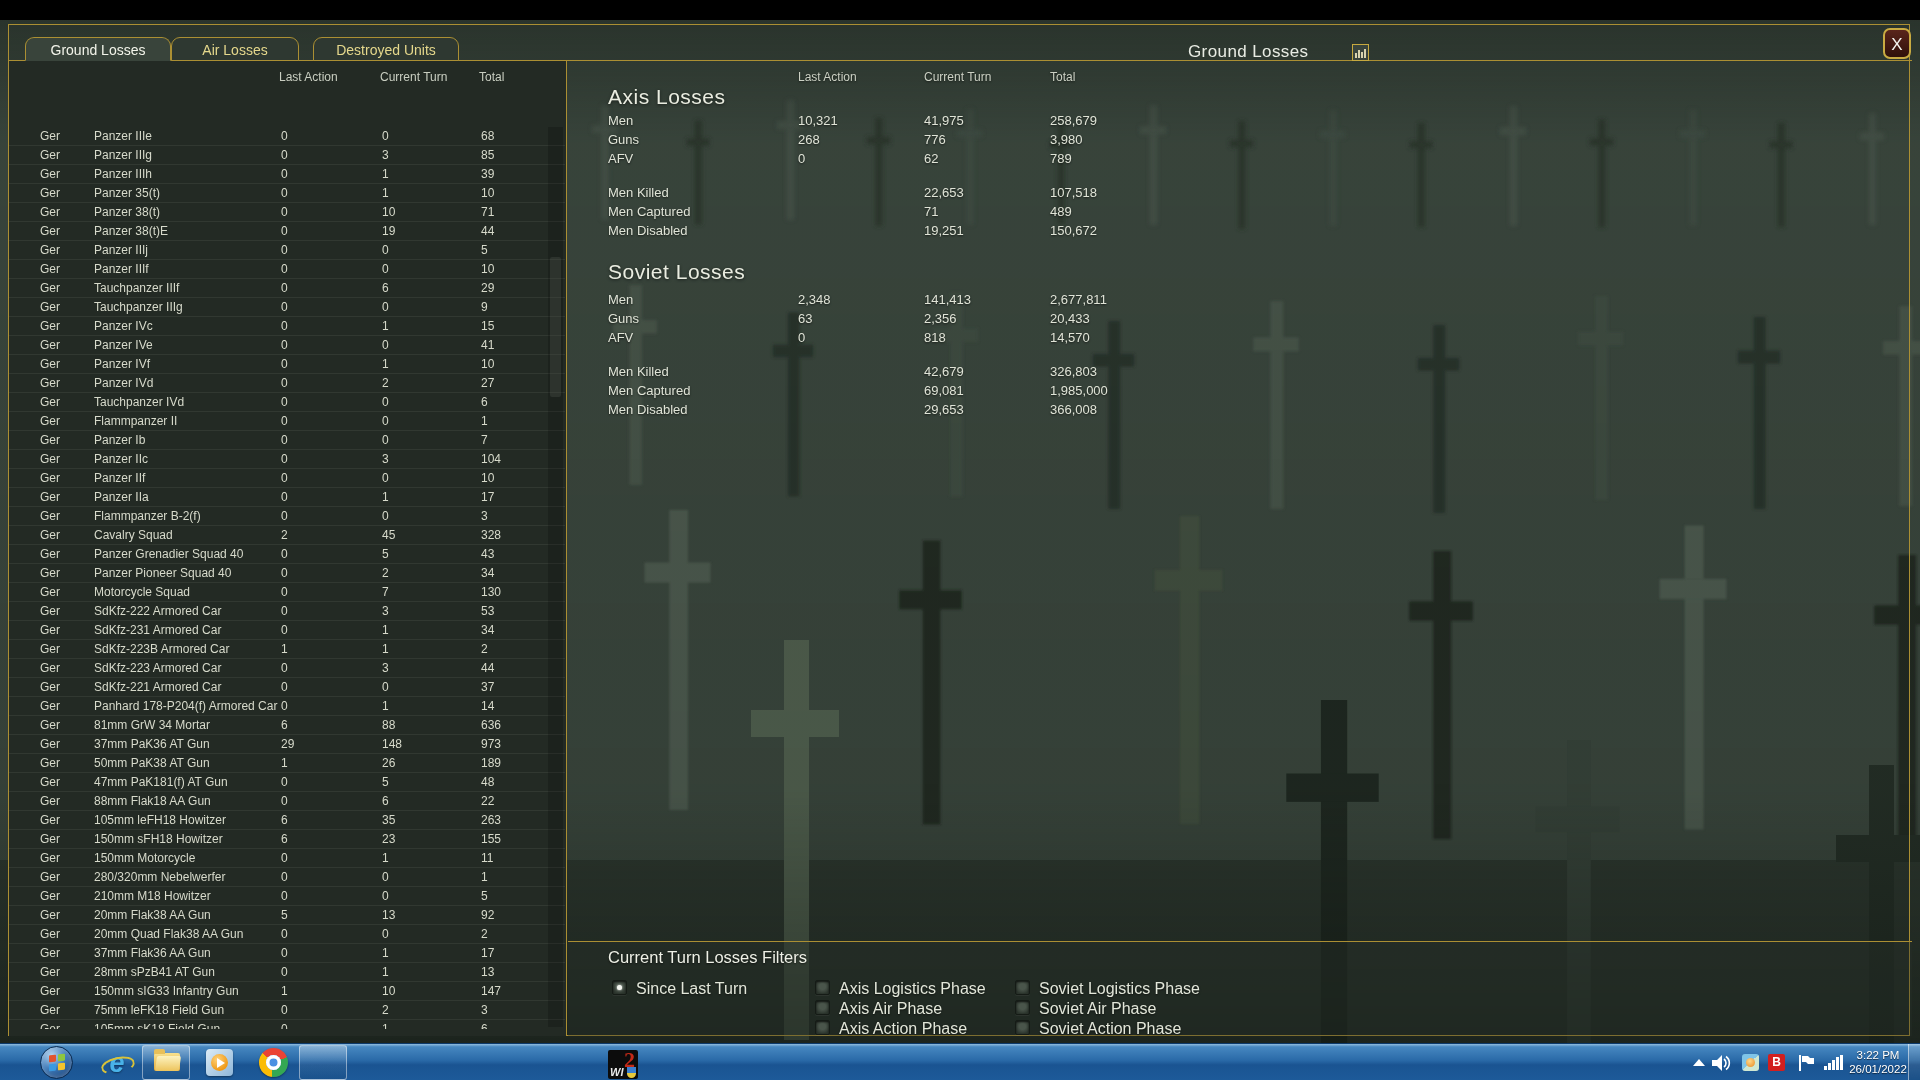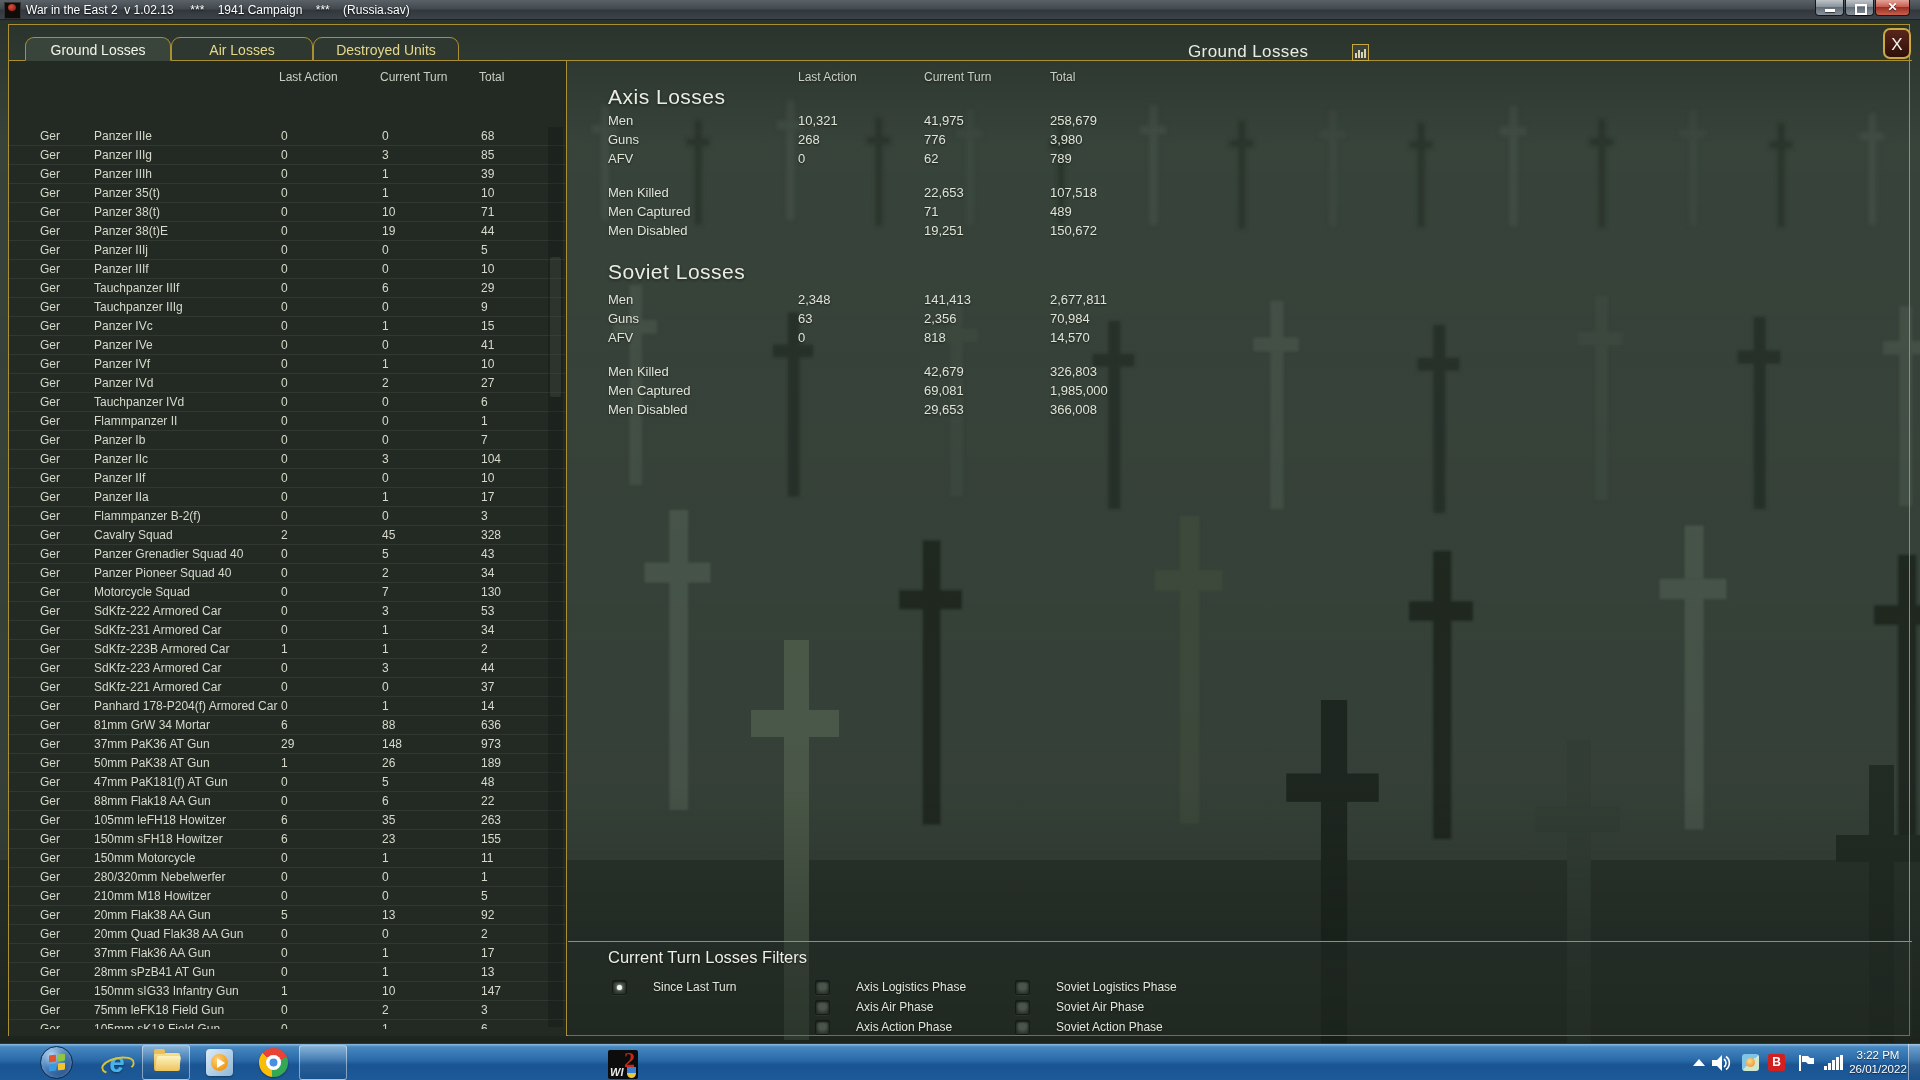--- a/index.html
+++ b/index.html
@@ -30,21 +30,21 @@
   
   #window{position:absolute;left:0;top:20px;width:1920px;height:1023px;background:#333d35;overflow:hidden;}
   #scene{position:absolute;left:0;top:0;}
   #frame{position:absolute;left:8px;top:4px;width:1902px;height:1012px;border:1px solid #ab8f33;box-sizing:border-box;pointer-events:none;}
   #tabline{position:absolute;left:8px;top:40px;width:1904px;height:1px;background:#ab8f33;}
 
   .tab{position:absolute;top:17px;height:24px;line-height:24px;border:1px solid #ab8f33;border-radius:9px 9px 0 0;
     text-align:center;font-size:14px;box-sizing:border-box;z-index:5;}
   .tab.active{background:#39443b;color:#f3f4ea;border-bottom:1px solid #39443b;}
   .tab.inactive{background:#2e3831;color:#e5d88c;}
-  #tab-0{left:25px;width:146px;} #tab-1{left:171px;width:142px;} #tab-2{left:313px;width:146px;}
+  #tab-0{left:25px;width:146px;} #tab-1{left:171px;width:128px;} #tab-2{left:313px;width:146px;}
 
   #screen-title{position:absolute;left:1188px;top:22px;font-size:17px;color:#e9ece4;letter-spacing:.4px;z-index:4;}
   #report-icon{position:absolute;left:1352px;top:24px;width:15px;height:15px;border:1px solid #c7a93f;background:#3a443c;z-index:4;}
   #report-icon i{position:absolute;background:#d9d3ae;}
   #report-icon i:nth-child(1){left:2px;bottom:2px;width:2px;height:5px;}
   #report-icon i:nth-child(2){left:5px;bottom:2px;width:2px;height:8px;}
   #report-icon i:nth-child(3){left:8px;bottom:2px;width:2px;height:6px;}
   #report-icon i:nth-child(4){left:11px;bottom:2px;width:2px;height:9px;}
   #close-x{position:absolute;left:1883px;top:8px;width:28px;height:31px;border:2px solid #c9ab42;border-radius:7px;
     background:linear-gradient(180deg,#59251b,#30100a);color:#f4f4ee;font-size:17px;text-align:center;line-height:29px;
@@ -72,21 +72,21 @@
   .s-lab{left:40px;} .s-la{left:230px;} .s-ct{left:356px;} .s-tt{left:482px;}
 
   
   #filters{position:absolute;left:568px;top:921px;width:1344px;height:95px;border-top:1px solid #ab8f33;
     background:rgba(40,50,42,.35);box-sizing:border-box;z-index:2;}
   #filters-title{position:absolute;left:40px;top:6px;font-size:16.5px;color:#eef0e6;text-shadow:0 1px 2px rgba(0,0,0,.6);}
   .cb{position:absolute;width:13px;height:13px;border-radius:2px;border:1px solid #151b16;
     background:radial-gradient(circle at 50% 42%,#4a554b 0 3px,#2c352d 75%);
     box-shadow:inset 0 1px 2px rgba(0,0,0,.65),0 1px 0 rgba(255,255,255,.05);}
   .cb.on::after{content:"";position:absolute;left:4px;top:4px;width:5px;height:5px;border-radius:50%;background:#f3f5ef;box-shadow:0 0 2px #fff;}
-  .flab{position:absolute;font-size:12px;color:#e3e7da;text-shadow:0 1px 2px rgba(0,0,0,.55);margin-left:17px;}
+  .flab{position:absolute;font-size:16px;color:#e3e7da;text-shadow:0 1px 2px rgba(0,0,0,.55);}
 
   
   #taskbar{position:absolute;left:0;top:1043px;width:1920px;height:37px;
     background:linear-gradient(180deg,#8fbcdf 0%,#4687c0 8%,#2a6aa8 45%,#1a5492 58%,#1d5a99 100%);
     border-top:1px solid #0d3a6b;box-sizing:border-box;}
   .slot{position:absolute;top:1px;width:48px;height:35px;border-radius:3px;}
   .slot.active{border:1px solid rgba(255,255,255,.45);
     background:linear-gradient(180deg,rgba(255,255,255,.35),rgba(255,255,255,.08) 50%,rgba(0,0,0,.08));box-sizing:border-box;}
   #start-orb{position:absolute;left:40px;top:2px;width:33px;height:33px;border-radius:50%;
     background:radial-gradient(circle at 35% 28%,#b8d8f2,#3d79b8 45%,#123e77 80%);
@@ -126,33 +126,20 @@
   #clock{position:absolute;left:1843px;top:4px;width:70px;text-align:center;color:#fff;font-size:11.5px;line-height:14px;
     text-shadow:0 1px 1px rgba(0,0,0,.6);}
   #show-desktop{position:absolute;left:1908px;top:0;width:12px;height:37px;border-left:1px solid rgba(255,255,255,.5);
     background:linear-gradient(180deg,rgba(255,255,255,.2),rgba(0,0,0,.12));box-sizing:border-box;}
 </style>
 </head>
 <body>
 
 <div id="screen">
 
-  <div id="titlebar">
-    <div id="appicon"></div>
-    <div id="wintitle">War in the East 2  v 1.02.13     ***    1941 Campaign    ***    (Russia.sav)</div>
-    <div class="capbtn" id="btn-min">
-        <div class="capglyph"></div>
-      </div>
-    <div class="capbtn" id="btn-restore">
-        <div class="capglyph"></div>
-      </div>
-    <div class="capbtn" id="btn-close">
-        <div class="capglyph">✕</div>
-      </div>
-  </div>
 
   <div id="window">
 
     <svg id="scene" width="1920" height="1023" viewBox="0 0 1920 1023">
       <defs>
         <symbol id="cr" viewBox="0 0 10 40">
           <rect x="3.9" y="0" width="2.5" height="40"></rect>
           <rect x="0.6" y="7" width="8.8" height="2.7"></rect>
         </symbol>
         <filter id="b2">
@@ -628,21 +615,21 @@
           <div class="srow">
             <span class="s-lab">Men</span>
             <span class="s-la">2,348</span>
             <span class="s-ct">141,413</span>
             <span class="s-tt">2,677,811</span>
           </div>
           <div class="srow">
             <span class="s-lab">Guns</span>
             <span class="s-la">63</span>
             <span class="s-ct">2,356</span>
-            <span class="s-tt">70,984</span>
+            <span class="s-tt">20,433</span>
           </div>
           <div class="srow">
             <span class="s-lab">AFV</span>
             <span class="s-la">0</span>
             <span class="s-ct">818</span>
             <span class="s-tt">14,570</span>
           </div>
         </div>
       <div class="srows" style="top:302px;">
           <div class="srow">

